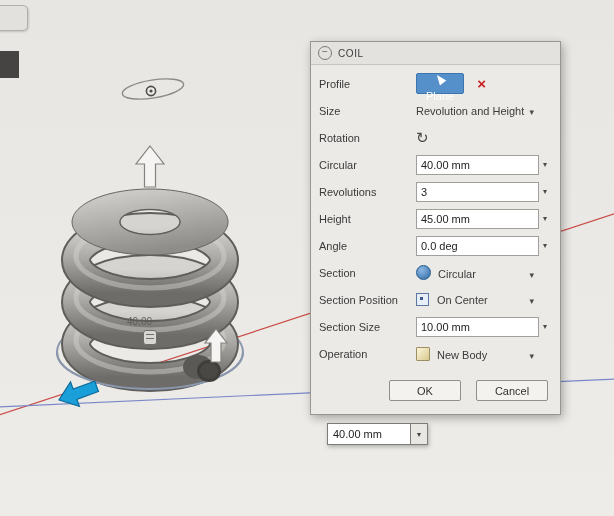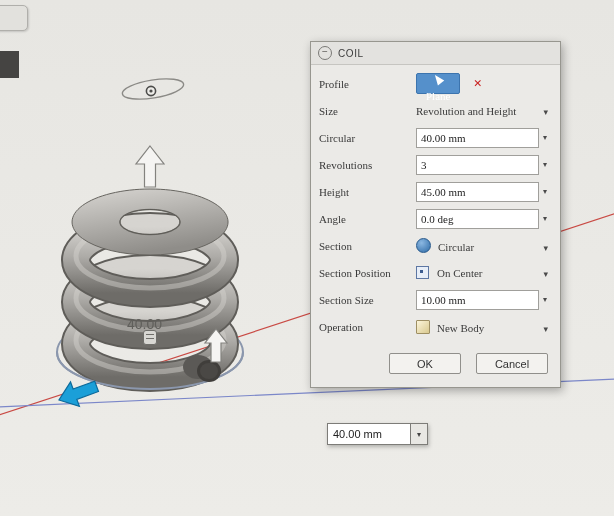--- a/index.html
+++ b/index.html
@@ -9,35 +9,35 @@
     font-family:"Liberation Sans",sans-serif;
   }
   #scene{position:absolute;left:0;top:0;}
 
   
   .corner-tab{position:absolute;left:-5px;top:5px;width:31px;height:24px;background:#e2e1dd;
     border:1px solid #b0afab;border-radius:0 5px 5px 0;box-shadow:1px 1px 2px rgba(0,0,0,.15);}
   .corner-dark{position:absolute;left:0;top:51px;width:19px;height:27px;background:#454442;}
 
   
-  .dim-label{position:absolute;left:127px;top:316px;font-size:14px;color:#605f5b;}
+  .dim-label{position:absolute;left:127px;top:316px;font-size:10px;color:#605f5b;}
   .dim-icon{position:absolute;left:143px;top:330px;width:12px;height:13px;border:1px solid #6f6e6a;
     border-radius:3px;background:#d8d7d3;}
   .dim-icon::before{content:"";position:absolute;left:2px;top:3px;right:2px;height:1px;background:#6f6e6a;}
   .dim-icon::after{content:"";position:absolute;left:2px;top:7px;right:2px;height:1px;background:#6f6e6a;}
 
   
   .dialog{position:absolute;left:310px;top:41px;width:249px;background:#ebeae7;
     border:1px solid #97968f;box-shadow:2px 3px 9px rgba(0,0,0,.3);color:#3b3b3b;font-size:11px;}
   .titlebar{height:22px;display:flex;align-items:center;gap:6px;padding:0 7px;
     background:#e3e2df;border-bottom:1px solid #c6c5c1;cursor:default;}
   .collapse-icon{width:12px;height:12px;border:1px solid #7a7976;border-radius:50%;
     color:#5c5b58;font-size:10px;line-height:10px;text-align:center;flex:0 0 12px;}
   .title{font-size:10px;color:#3c3c3c;letter-spacing:.6px;}
-  .dlg-body{padding:5px 10px 0 8px;font-family:Liberation Serif, serif;}
+  .dlg-body{padding:5px 24px 0 8px;}
   .row{display:flex;align-items:center;height:27px;}
   .lbl{flex:0 0 97px;color:#3a3a3a;}
   .ctl{flex:1;display:flex;align-items:center;}
   .field{width:113px;height:18px;background:#fff;border:1px solid #a09f9b;
     padding:0 4px;display:flex;align-items:center;color:#222;cursor:text;}
   .spin{margin-left:4px;font-size:8px;color:#4a4a4a;cursor:pointer;}
   .dd{flex:1;display:flex;align-items:flex-end;cursor:pointer;}
   .dd-arrow{margin-left:auto;font-size:9px;color:#4a4a4a;padding-right:2px;}
   .profile-btn{height:19px;background:#5590cb;border:1px solid #3c74ae;color:#fff;
     display:flex;align-items:center;gap:6px;padding:0 9px;border-radius:2px;cursor:pointer;flex-direction:column;}
@@ -154,20 +154,26 @@
     <div class="row">
       <span class="lbl">Size</span>
       <div class="ctl">
         <div class="dd">
           <span>Revolution and Height</span>
           <span class="dd-arrow">▾</span>
         </div>
       </div>
     </div>
 
+    <div class="row">
+      <span class="lbl">Rotation</span>
+      <div class="ctl">
+        <span class="rot-icon">↻</span>
+      </div>
+    </div>
 
     <div class="row">
       <span class="lbl">Circular</span>
       <div class="ctl">
         <div class="field">40.00 mm</div>
         <span class="spin">▾</span>
       </div>
     </div>
 
     <div class="row">

